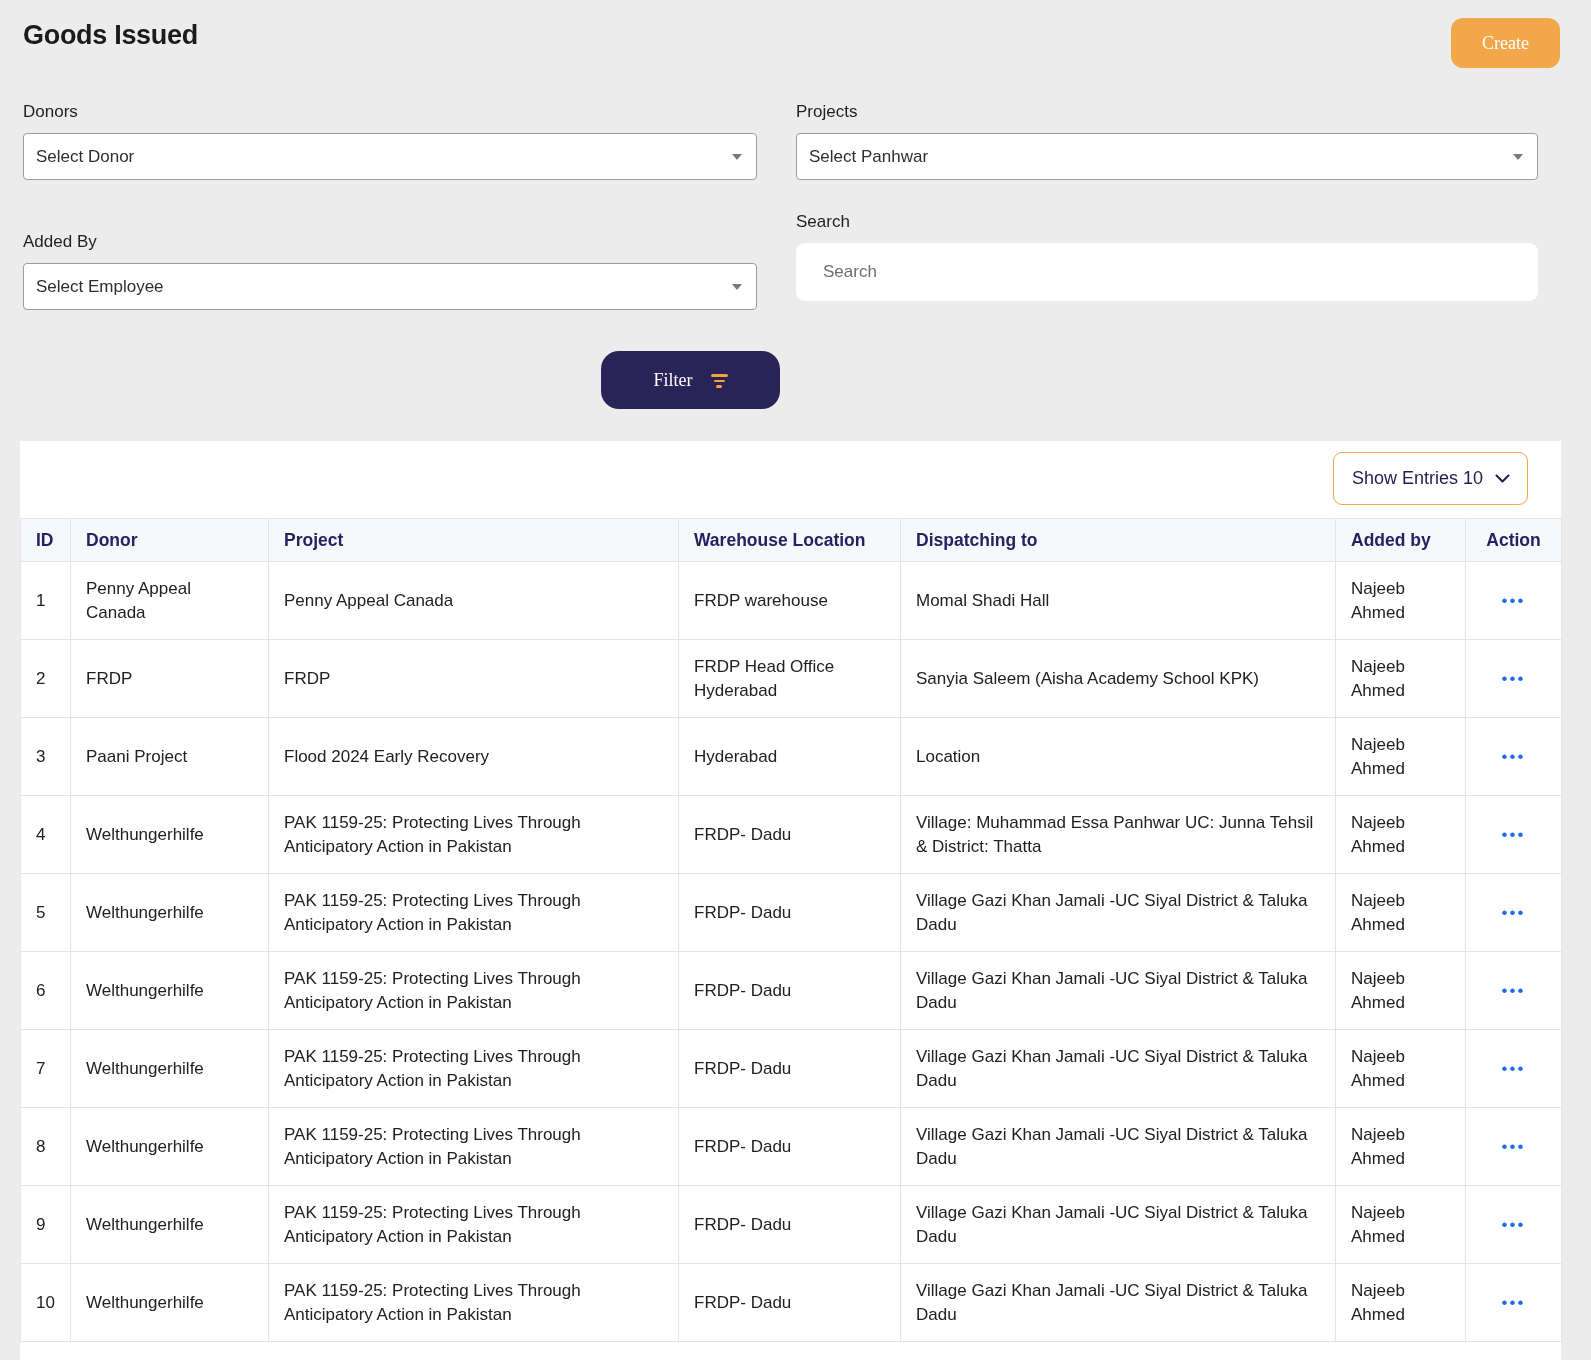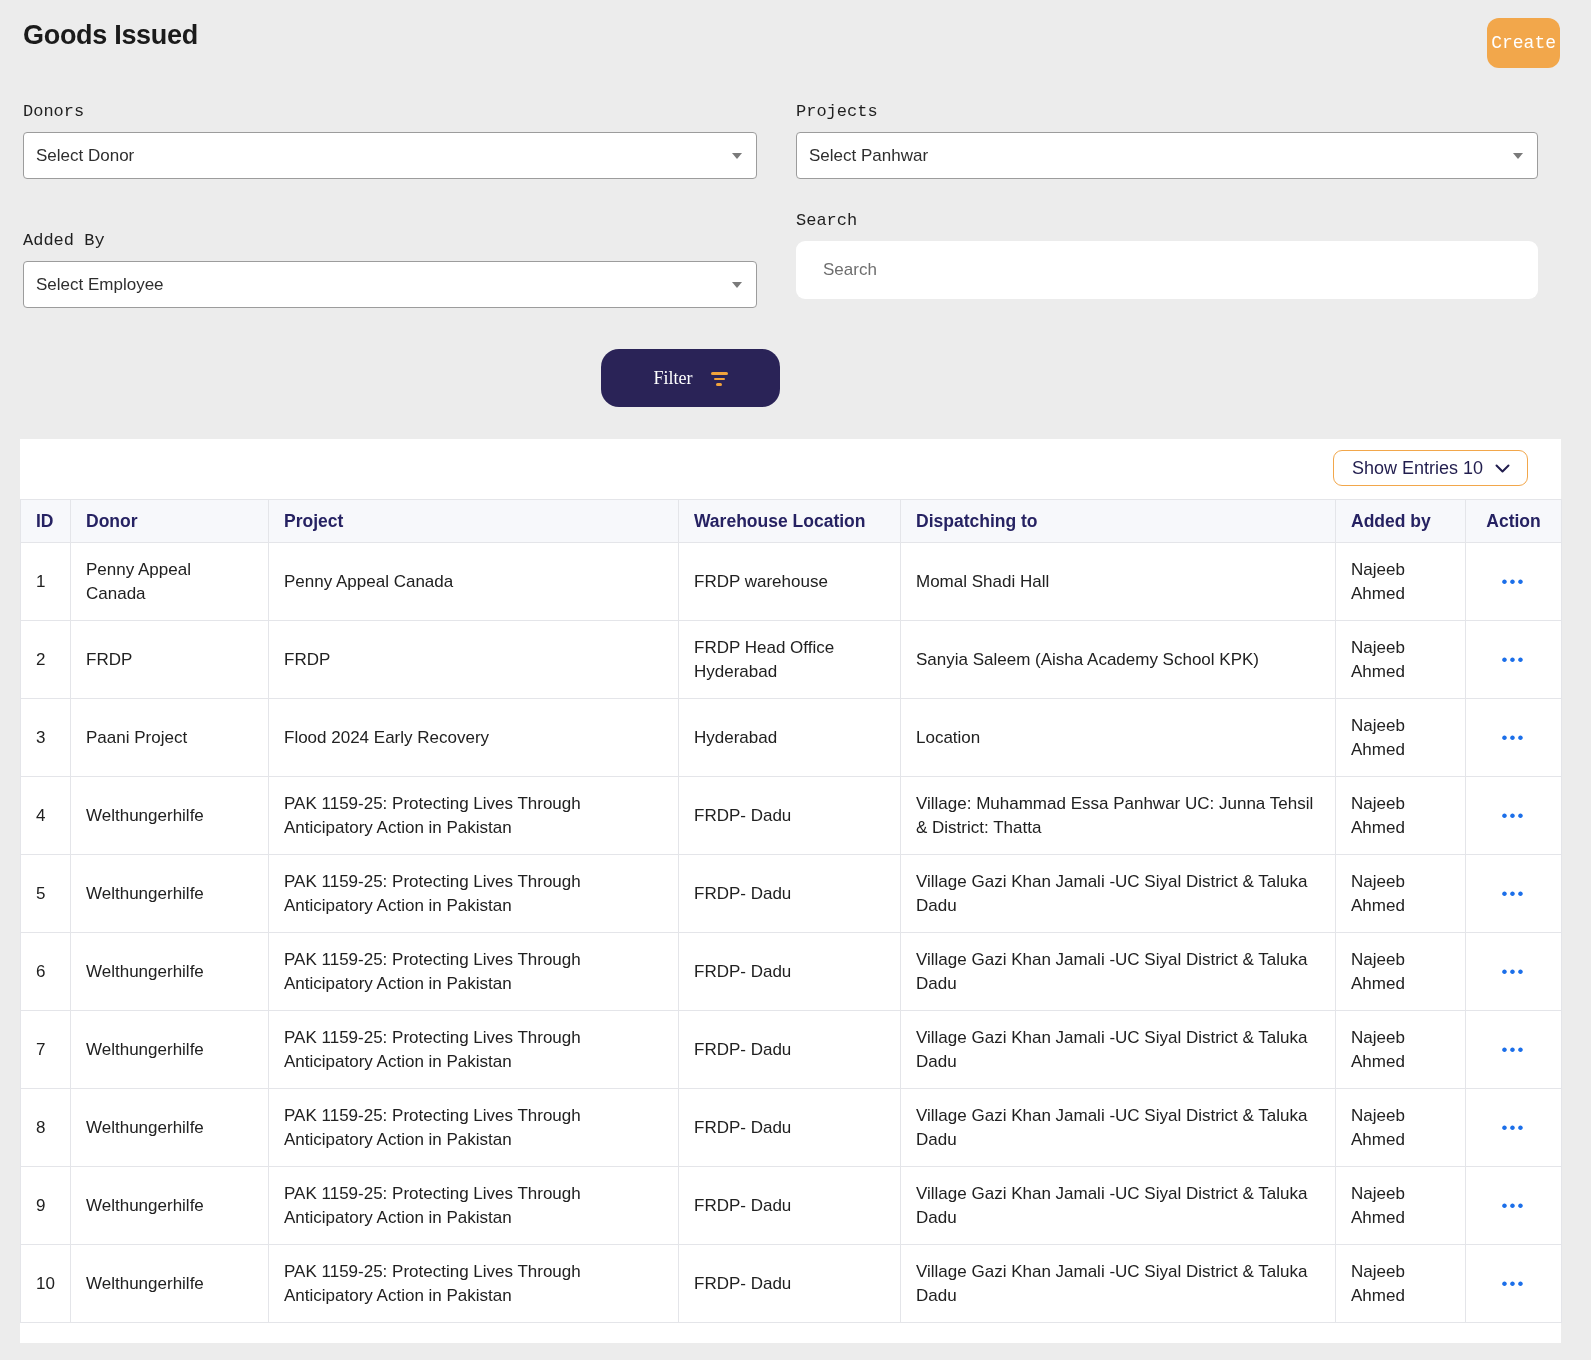--- a/index.html
+++ b/index.html
@@ -15,30 +15,30 @@
   .topbar {
     display: flex; justify-content: space-between; align-items: flex-start;
     padding: 18px 31px 0 23px;
   }
   .page-title {
     font-size: 27px; font-weight: 700; color: #1b1b1b; letter-spacing: -0.3px;
     padding-top: 2px;
   }
   .create-btn {
     background: #F2A74B; color: #ffffff; border: none; cursor: pointer;
-    height: 50px; padding: 0 4px; border-radius: 12px;
-    font-size: 18px; font-family: Liberation Mono, monospace; text-align: right;
+    height: 50px; padding: 0 31px; border-radius: 12px;
+    font-size: 18px; font-family: Liberation Serif, serif; text-align: right;
   }
 
   
   .filters {
     display: grid; grid-template-columns: 734px 742px; column-gap: 39px;
     margin: 34px 0 0 23px;
   }
-  .field-label { font-size: 17px; color: #1f1f1f; margin-bottom: 11px; font-family: Liberation Mono, monospace; }
+  .field-label { font-size: 17px; color: #1f1f1f; margin-bottom: 11px; }
   .select-box {
     height: 47px; background: #ffffff; border: 1px solid #9c9c9c; border-radius: 4px;
     display: flex; align-items: center; justify-content: space-between;
     padding: 0 14px 0 12px; font-size: 17px; color: #2e2e2e; cursor: pointer;
   }
   .caret-down {
     width: 0; height: 0;
     border-left: 5px solid transparent; border-right: 5px solid transparent;
     border-top: 6px solid #7a7a7a;
   }
@@ -63,21 +63,21 @@
   .funnel-icon i:nth-child(1) { width: 17px; }
   .funnel-icon i:nth-child(2) { width: 11px; }
   .funnel-icon i:nth-child(3) { width: 6px; }
 
   
   .card {
     margin: 32px 30px 0 20px; background: #ffffff; padding: 11px 0 20px 0;
   }
   .entries-row { display: flex; justify-content: flex-end; padding-right: 33px; }
   .entries-btn {
-    height: 36px; background: #ffffff; border: 1.5px solid #F2A74B; border-radius: 9px;
+    height: 53px; background: #ffffff; border: 1.5px solid #F2A74B; border-radius: 9px;
     display: flex; align-items: center; gap: 12px; padding: 0 17px 0 18px;
     font-size: 18px; color: #211D4E; cursor: pointer; font-family: inherit;
   }
 
   table { border-collapse: collapse; width: 100%; margin-top: 13px; table-layout: fixed; }
   th, td { border: 1px solid #E4E5E9; border-right: 1px solid #E4E5E9; }
   th {
     background: #F7F8FB; color: #262262; font-size: 17.5px; font-weight: 700;
     text-align: left; height: 43px; padding: 0 14px 0 15px;
   }

